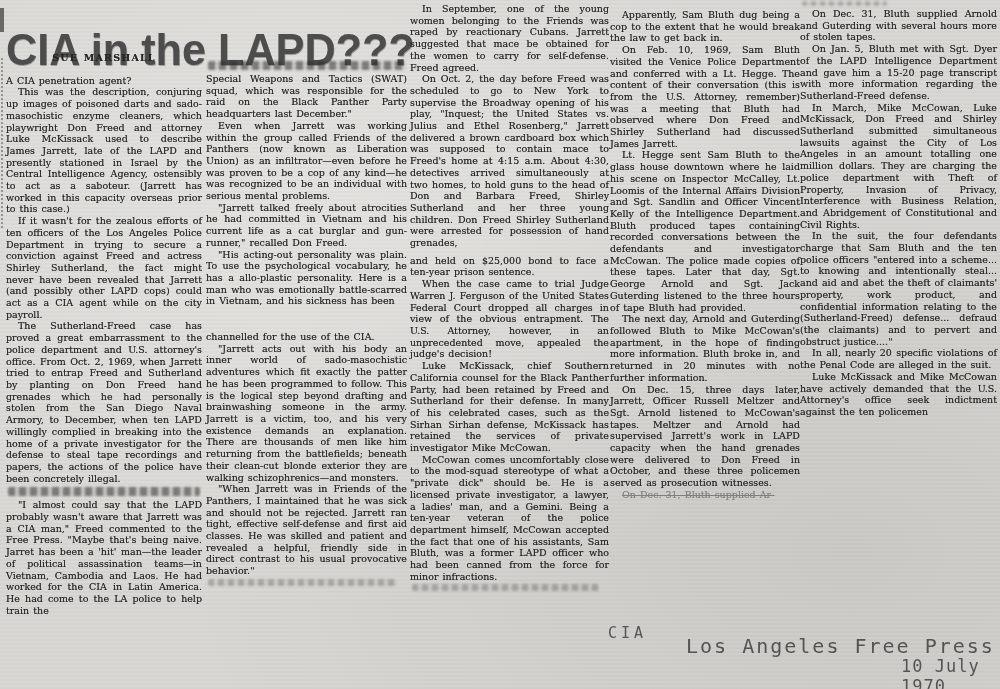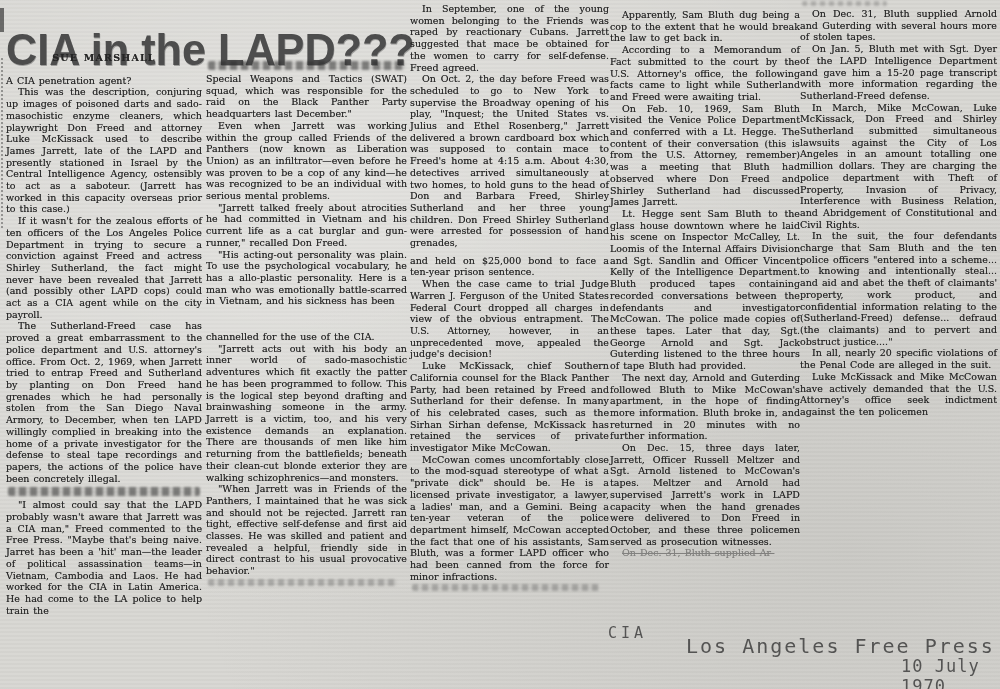--- a/index.html
+++ b/index.html
@@ -107,21 +107,20 @@
       <p class="blk para">On Oct. 2, the day before Freed was scheduled to go to New York to supervise the Broadway opening of his play, "Inquest; the United States vs. Julius and Ethel Rosenberg," Jarrett delivered a brown cardboard box which was supposed to contain mace to Freed's home at 4:15 a.m. About 4:30, detectives arrived simultaneously at two homes, to hold guns to the head of Don and Barbara Freed, Shirley Sutherland and her three young children. Don Freed Shirley Sutherland were arrested for possession of hand grenades,</p>
       <div class="blk gap-small"></div>
       <p class="blk para-noindent">and held on $25,000 bond to face a ten-year prison sentence.</p>
       <p class="blk para">When the case came to trial Judge Warren J. Ferguson of the United States Federal Court dropped all charges in view of the obvious entrapment. The U.S. Attorney, however, in an unprecedented move, appealed the judge's decision!</p>
       <p class="blk para">Luke McKissack, chief Southern California counsel for the Black Panther Party, had been retained by Freed and Sutherland for their defense. In many of his celebrated cases, such as the Sirhan Sirhan defense, McKissack has retained the services of private investigator Mike McCowan.</p>
       <p class="blk para">McCowan comes uncomfortably close to the mod-squad stereotype of what a "private dick" should be. He is a licensed private investigator, a lawyer, a ladies' man, and a Gemini. Being a ten-year veteran of the police department himself, McCowan accepted the fact that one of his assistants, Sam Bluth, was a former LAPD officer who had been canned from the force for minor infractions.</p>
       <div class="blk smudge-faint"></div>
     </div>
   <div class="col" id="col4">
       <p class="blk para">Apparently, Sam Bluth dug being a cop to the extent that he would break the law to get back in.</p>
-      <p class="blk para">According to a Memorandum of Fact submitted to the court by the U.S. Attorney's office, the following facts came to light while Sutherland and Freed were awaiting trial.</p>
       <p class="blk para">On Feb. 10, 1969, Sam Bluth visited the Venice Police Department and conferred with a Lt. Hegge. The content of their conversation (this is from the U.S. Attorney, remember) was a meeting that Bluth had observed where Don Freed and Shirley Sutherland had discussed James Jarrett.</p>
       <p class="blk para">Lt. Hegge sent Sam Bluth to the glass house downtown where he laid his scene on Inspector McCalley, Lt. Loomis of the Internal Affairs Division and Sgt. Sandlin and Officer Vincent Kelly of the Intelligence Department. Bluth produced tapes containing recorded conversations between the defendants and investigator McCowan. The police made copies of these tapes. Later that day, Sgt. George Arnold and Sgt. Jack Guterding listened to the three hours of tape Bluth had provided.</p>
       <p class="blk para">The next day, Arnold and Guterding followed Bluth to Mike McCowan's apartment, in the hope of finding more information. Bluth broke in, and returned in 20 minutes with no further information.</p>
       <p class="blk para">On Dec. 15, three days later, Jarrett, Officer Russell Meltzer and Sgt. Arnold listened to McCowan's tapes. Meltzer and Arnold had supervised Jarrett's work in LAPD capacity when the hand grenades were delivered to Don Freed in October, and these three policemen served as prosecution witnesses.</p>
       <p class="blk faint-line">On Dec. 31, Bluth supplied Ar-</p>
     </div>
   <div class="col" id="col5">
       <div class="blk partial-faint"></div>
       <p class="blk para">On Dec. 31, Bluth supplied Arnold and Guterding with several hours more of stolen tapes.</p>
       <p class="blk para">On Jan. 5, Bluth met with Sgt. Dyer of the LAPD Intelligence Department and gave him a 15-20 page transcript with more information regarding the Sutherland-Freed defense.</p>

